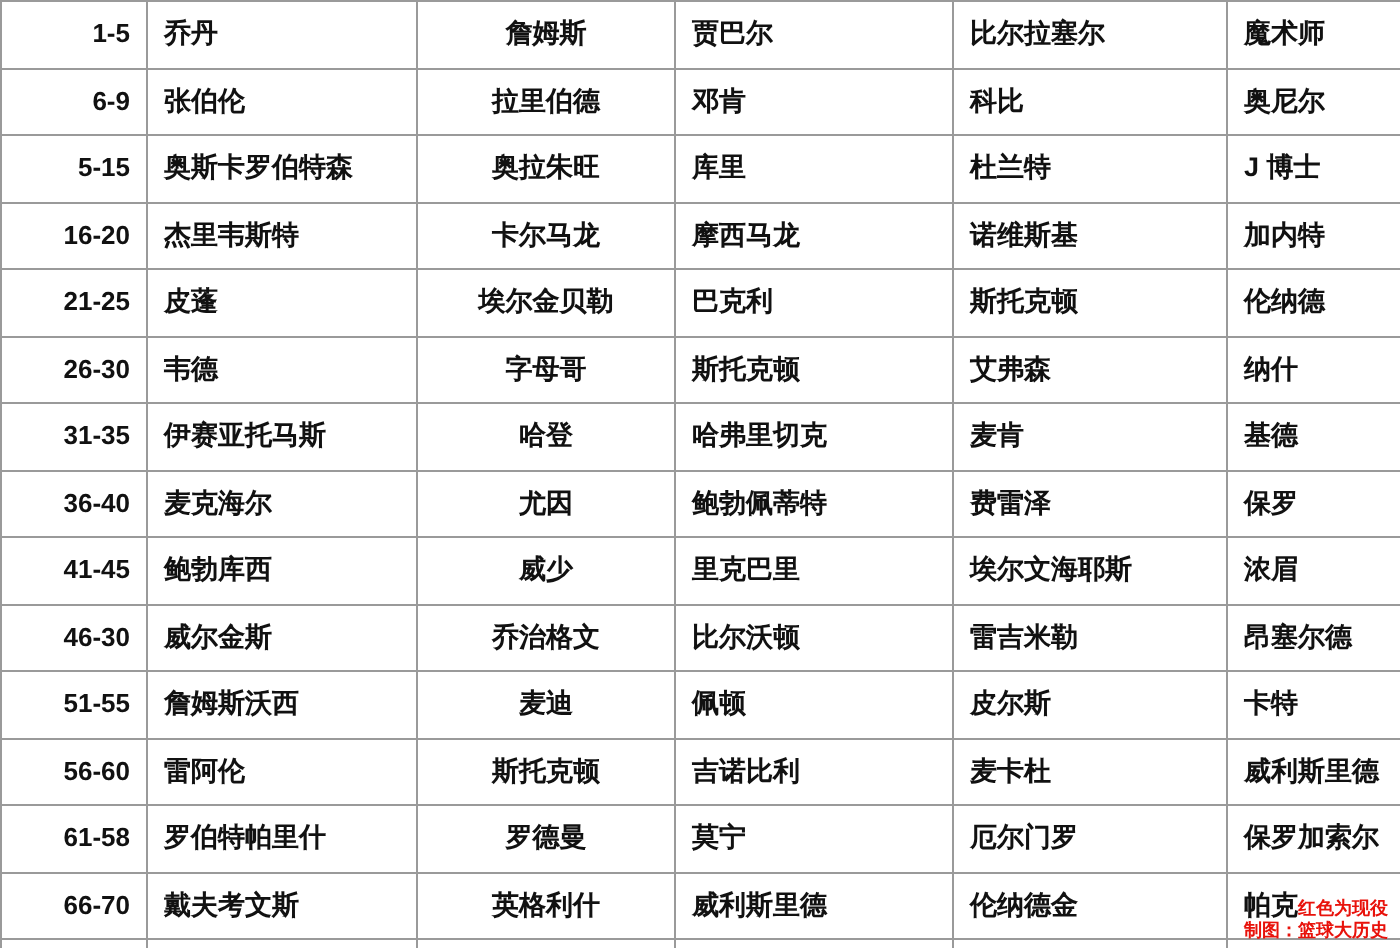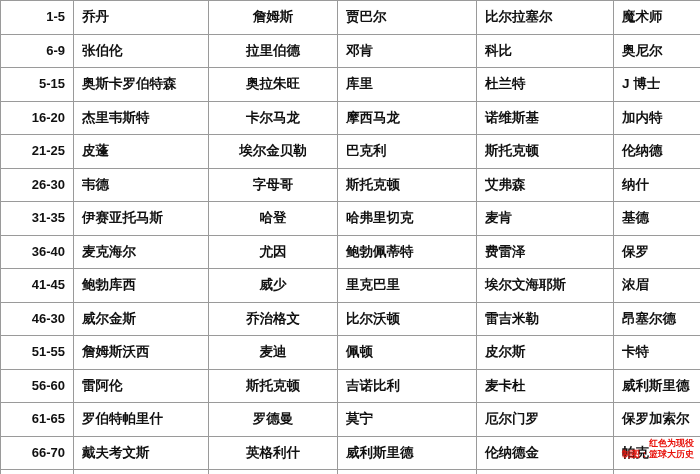--- a/index.html
+++ b/index.html
@@ -42,21 +42,21 @@
   table.rank-table td.c2 { width: 112px; text-align: center; }
   table.rank-table td.c3 { width: 122px; }
   table.rank-table td.c4 { width: 120px; margin-top: 12px; }
   table.rank-table td.c5 { width: 110px; }
   td.hl {
     color: #e8120b;
   }
   .footnote {
     position: absolute;
     right: 6px;
-    bottom: 14px;
+    bottom: 3px;
     text-align: right;
     font-size: 9px;
     line-height: 1.25;
     color: #e8120b;
     font-weight: bold;
   }
   .footnote div { white-space: nowrap; }
 </style>
 </head>
 <body>
@@ -153,21 +153,21 @@
       </tr>
       <tr>
         <td class="range">56-60</td>
         <td class="c1">雷阿伦</td>
         <td class="c2">斯托克顿</td>
         <td class="c3">吉诺比利</td>
         <td class="c4">麦卡杜</td>
         <td class="c5">威利斯里德</td>
       </tr>
       <tr>
-        <td class="range">61-65</td>
+        <td class="range">61-58</td>
         <td class="c1">罗伯特帕里什</td>
         <td class="c2">罗德曼</td>
         <td class="c3">莫宁</td>
         <td class="c4">厄尔门罗</td>
         <td class="c5 hl">保罗加索尔</td>
       </tr>
       <tr>
         <td class="range">66-70</td>
         <td class="c1">戴夫考文斯</td>
         <td class="c2">英格利什</td>

